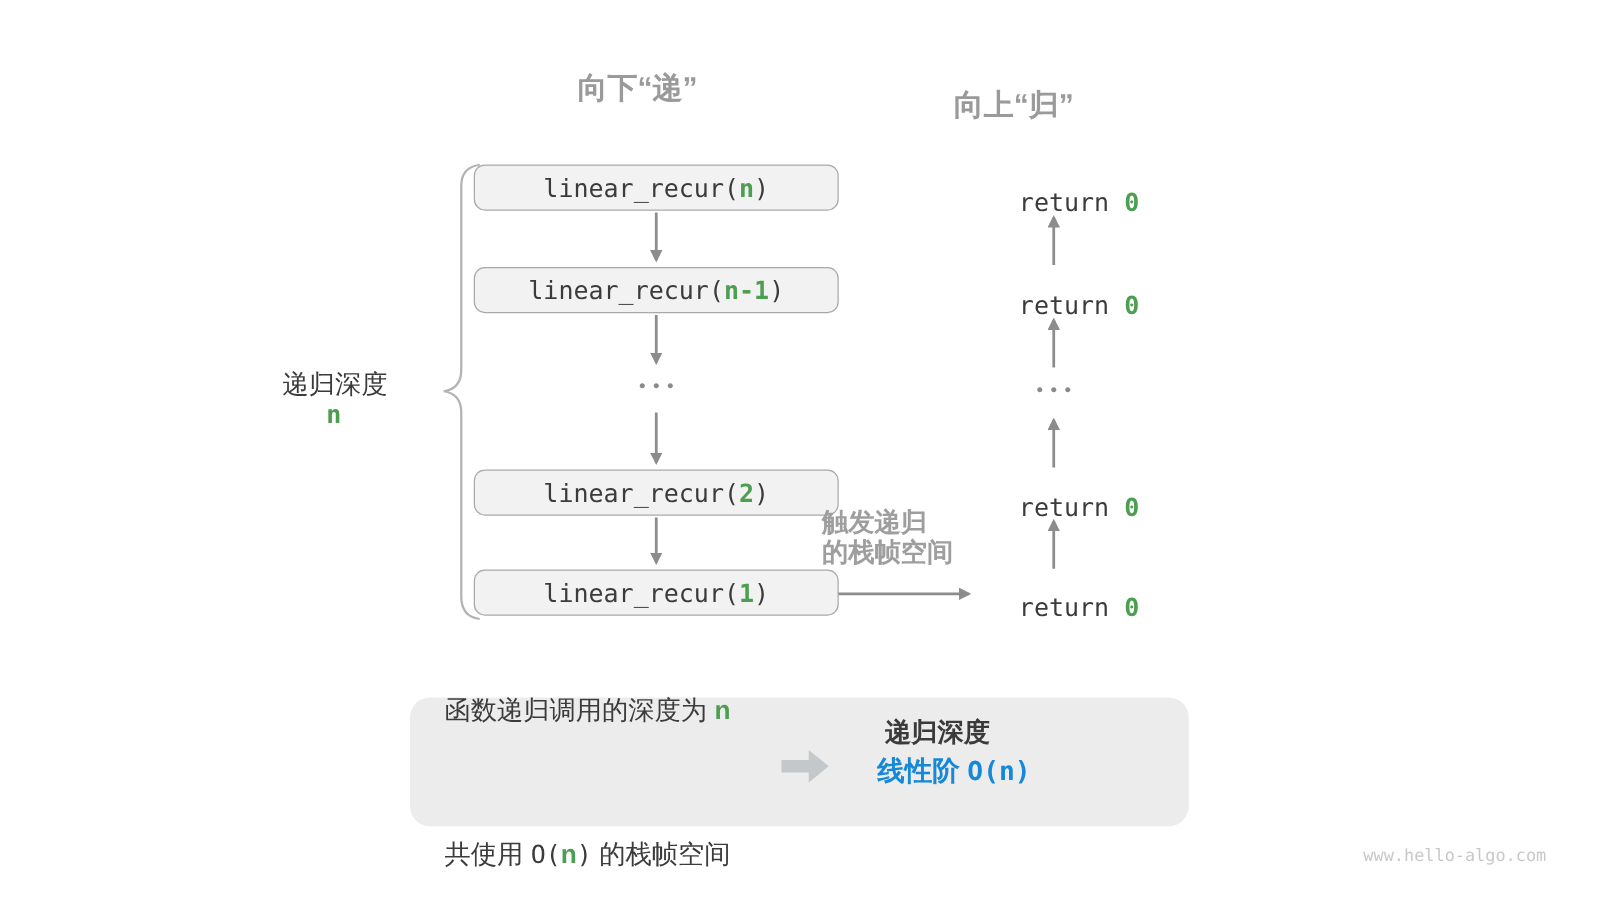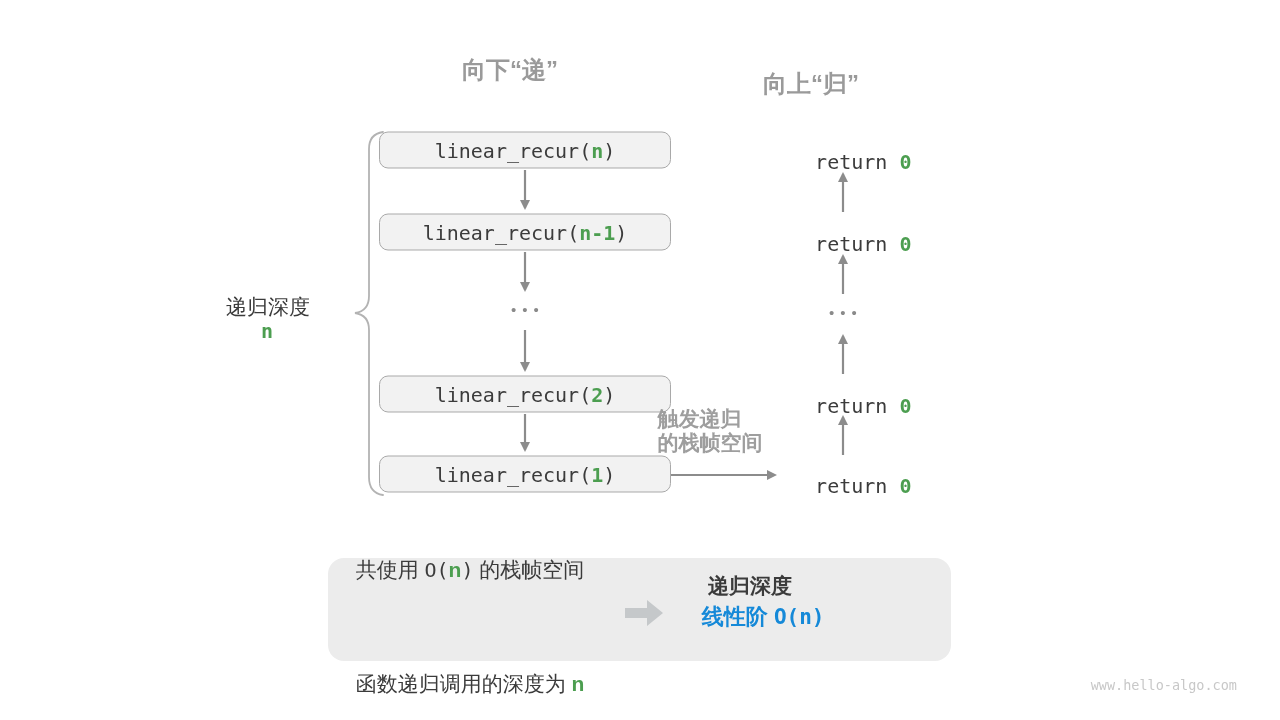--- a/index.html
+++ b/index.html
@@ -178,22 +178,22 @@
 </div>
 
 <div class="abs cc trigger-label" style="left:710px; top:431px;">
   <div>触发递归</div>
   <div>的栈帧空间</div>
 </div>
 
 <div class="abs summary-panel"></div>
 
 <div class="abs cc summary-left" style="left:470px; top:608px;">
+  <div><span>函数递归调用的深度为 </span><span class="green">n</span></div>
   <div><span>共使用 </span><span class="code">O(</span><span class="green">n</span><span class="code">)</span><span> 的栈帧空间</span></div>
-  <div><span>函数递归调用的深度为 </span><span class="green">n</span></div>
 </div>
 
 <svg class="abs" style="left:625px; top:598px;" width="42" height="30" viewBox="0 0 42 30">
   <polygon points="0,10 22,10 22,2 38,15 22,28 22,20 0,20" fill="#c5c8ca"></polygon>
 </svg>
 
 <div class="abs cc summary-title" style="left:750px; top:586px;">递归深度</div>
 <div class="abs cc summary-result" style="left:757px; top:604px;">
   <span>线性阶 </span><span class="code">O(n)</span>
 </div>

